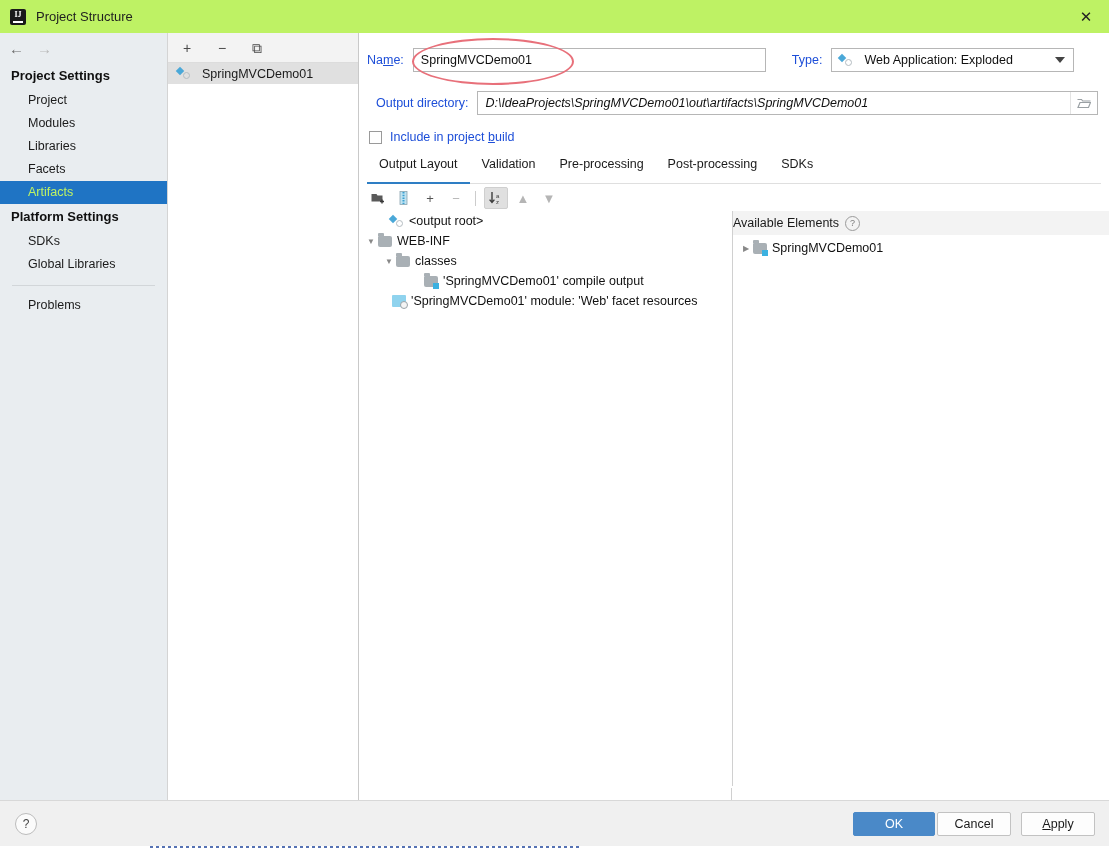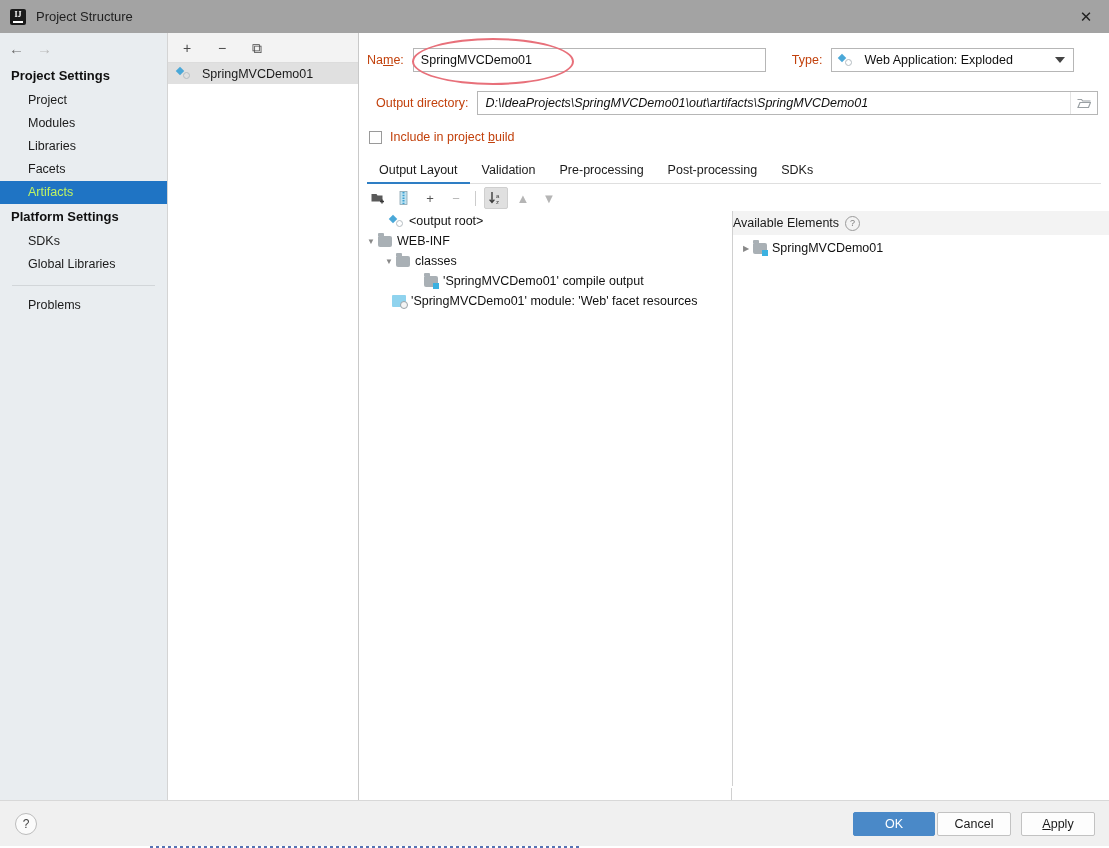--- a/index.html
+++ b/index.html
@@ -15,21 +15,21 @@
     color: #1a1a1a;
     overflow: hidden;
     position: relative;
   }
 
   
   .titlebar {
     position: absolute;
     left: 0; top: 0;
     width: 1109px; height: 33px;
-    background: #a3a3a3;
+    background: #bef264;
     border-bottom: 1px solid #e2e2e2;
     display: flex;
     align-items: center;
   }
   .title-icon {
     width: 16px; height: 16px;
     margin-left: 10px;
     background: #1a1a1a;
     border-radius: 2px;
     position: relative;
@@ -168,21 +168,21 @@
     background: #ffffff;
   }
 
   .row-name {
     position: absolute;
     left: 8px; top: 14px;
     width: 734px; height: 26px;
     display: flex;
     align-items: center;
   }
-  .lbl { font-size: 12.5px; color: #c2410c; white-space: nowrap; }
+  .lbl { font-size: 12.5px; color: #1d4ed8; white-space: nowrap; }
   .lbl u { text-decoration: underline; }
 
   .txtfield {
     border: 1px solid #b6b6b6;
     background: #ffffff;
     height: 24px;
     line-height: 24px;
     padding: 0 7px;
     font-size: 12.5px;
     color: #101010;
@@ -260,21 +260,21 @@
   
   .tabs {
     position: absolute;
     left: 8px; top: 124px;
     width: 734px; height: 26px;
     display: flex;
     align-items: flex-end;
     border-bottom: 1px solid #dfdfdf;
   }
   .tab {
-    padding: 0 12px 6px 12px;
+    padding: 0 12px 12px 12px;
     font-size: 12.5px;
     color: #1a1a1a;
     position: relative;
     margin-top: 24px;
   }
   .tab.active::after {
     content: "";
     position: absolute;
     left: 0; right: 0; bottom: -1px;
     height: 2px;

